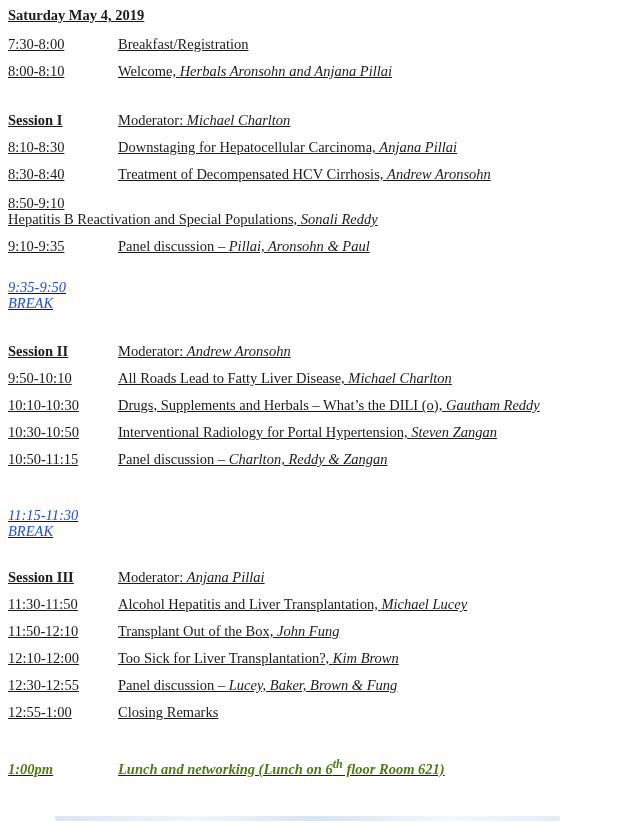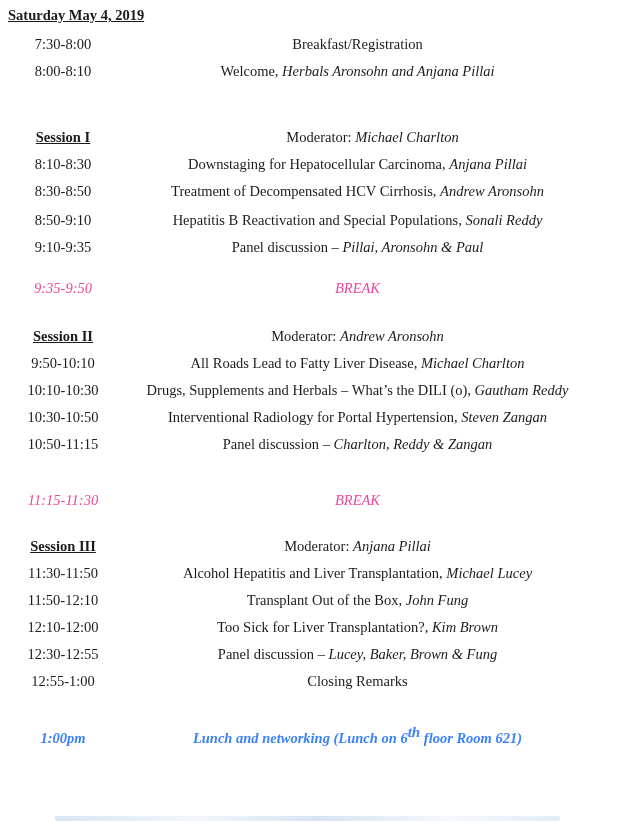--- a/index.html
+++ b/index.html
@@ -9,55 +9,55 @@
     font-family: "Liberation Serif", serif;
     font-size: 14.5px;
     color: #1b1b1b;
     overflow: hidden;
   }
   .doc {
     position: relative;
     box-sizing: border-box;
     width: 617px; height: 823px;
     padding: 7px 20px 0 8px;
+    text-decoration: underline;
   }
   .date-heading {
     font-weight: bold;
     text-decoration: underline;
     line-height: 16px;
     margin-bottom: 13px;
     white-space: nowrap;
   }
   .row {
     display: flex;
     line-height: 16px;
     margin-bottom: 11px;
     white-space: nowrap;
-    text-align: center;
   }
   .time { width: 110px; flex: none; }
   .desc { flex: 1; }
   .italic { font-style: italic; }
   .session-label {
     font-weight: bold;
     text-decoration: underline;
   }
-  .break-row { font-style: italic; color: #ec4899; }
+  .break-row { font-style: italic; color: #1d4ed8; flex-direction: column; }
   .lunch-row {
     font-weight: bold;
     font-style: italic;
-    color: #3b82f6;
+    color: #4d7c0f;
   }
   .lunch-row sup {
-    font-size: 15px;
+    font-size: 12px;
     line-height: 0;
     vertical-align: super;
   }
-  .mt33 { margin-top: 50px; gap: 30px; }
-  .mt13 { margin-top: 13px; }
+  .mt33 { margin-top: 33px; }
+  .mt13 { margin-top: 13px; flex-direction: column; }
   .mt25 { margin-top: 25px; }
   .mt32 { margin-top: 32px; }
   .mt40 { margin-top: 40px; }
   .mt30 { margin-top: 30px; }
   .mt41 { margin-top: 41px; }
   .bottom-artifact {
     position: absolute;
     left: 55px; right: 57px; bottom: 2px;
     height: 5px;
     background: linear-gradient(90deg,
@@ -90,21 +90,21 @@
     <span class="time"><span class="session-label">Session I</span></span>
     <span class="desc"><span>Moderator: </span><span class="italic">Michael Charlton</span></span>
   </div>
 
   <div class="row">
     <span class="time">8:10-8:30</span>
     <span class="desc"><span>Downstaging for Hepatocellular Carcinoma, </span><span class="italic">Anjana Pillai</span></span>
   </div>
 
   <div class="row">
-    <span class="time">8:30-8:50</span>
+    <span class="time">8:30-8:40</span>
     <span class="desc"><span>Treatment of Decompensated HCV Cirrhosis, </span><span class="italic">Andrew Aronsohn</span></span>
   </div>
 
   <div class="row mt13">
     <span class="time">8:50-9:10</span>
     <span class="desc"><span>Hepatitis B Reactivation and Special Populations, </span><span class="italic">Sonali Reddy</span></span>
   </div>
 
   <div class="row">
     <span class="time">9:10-9:35</span>

